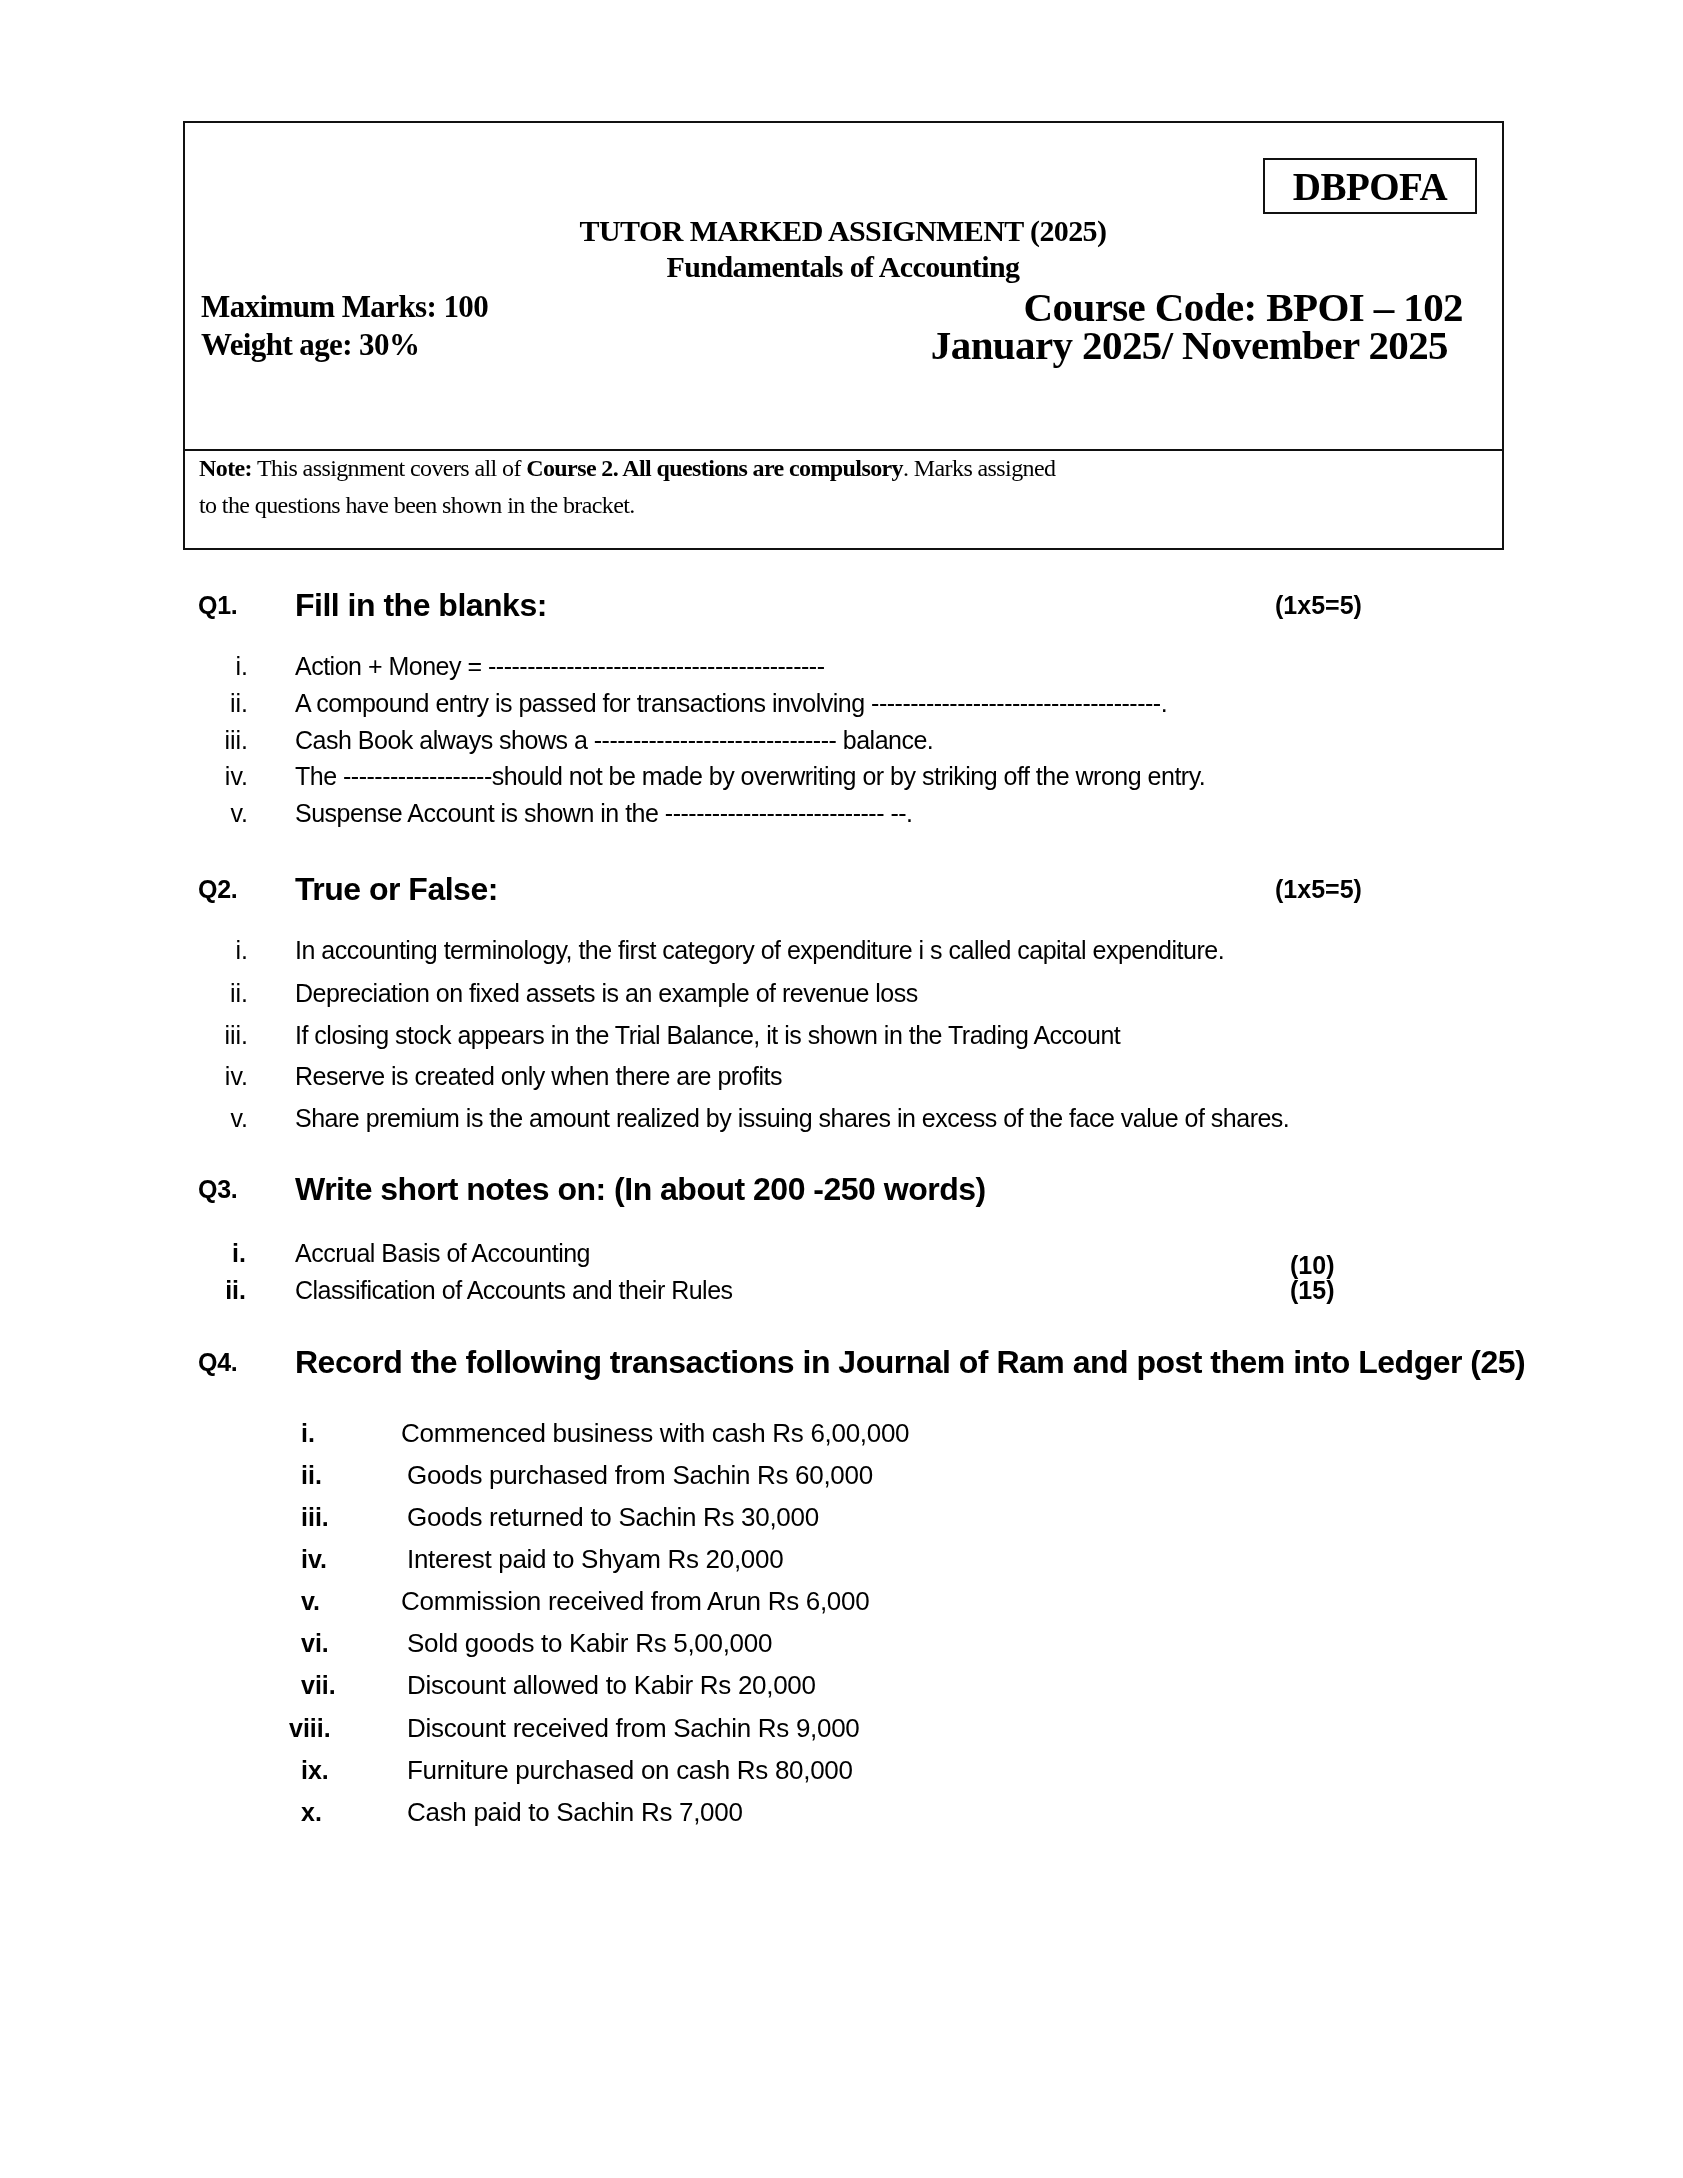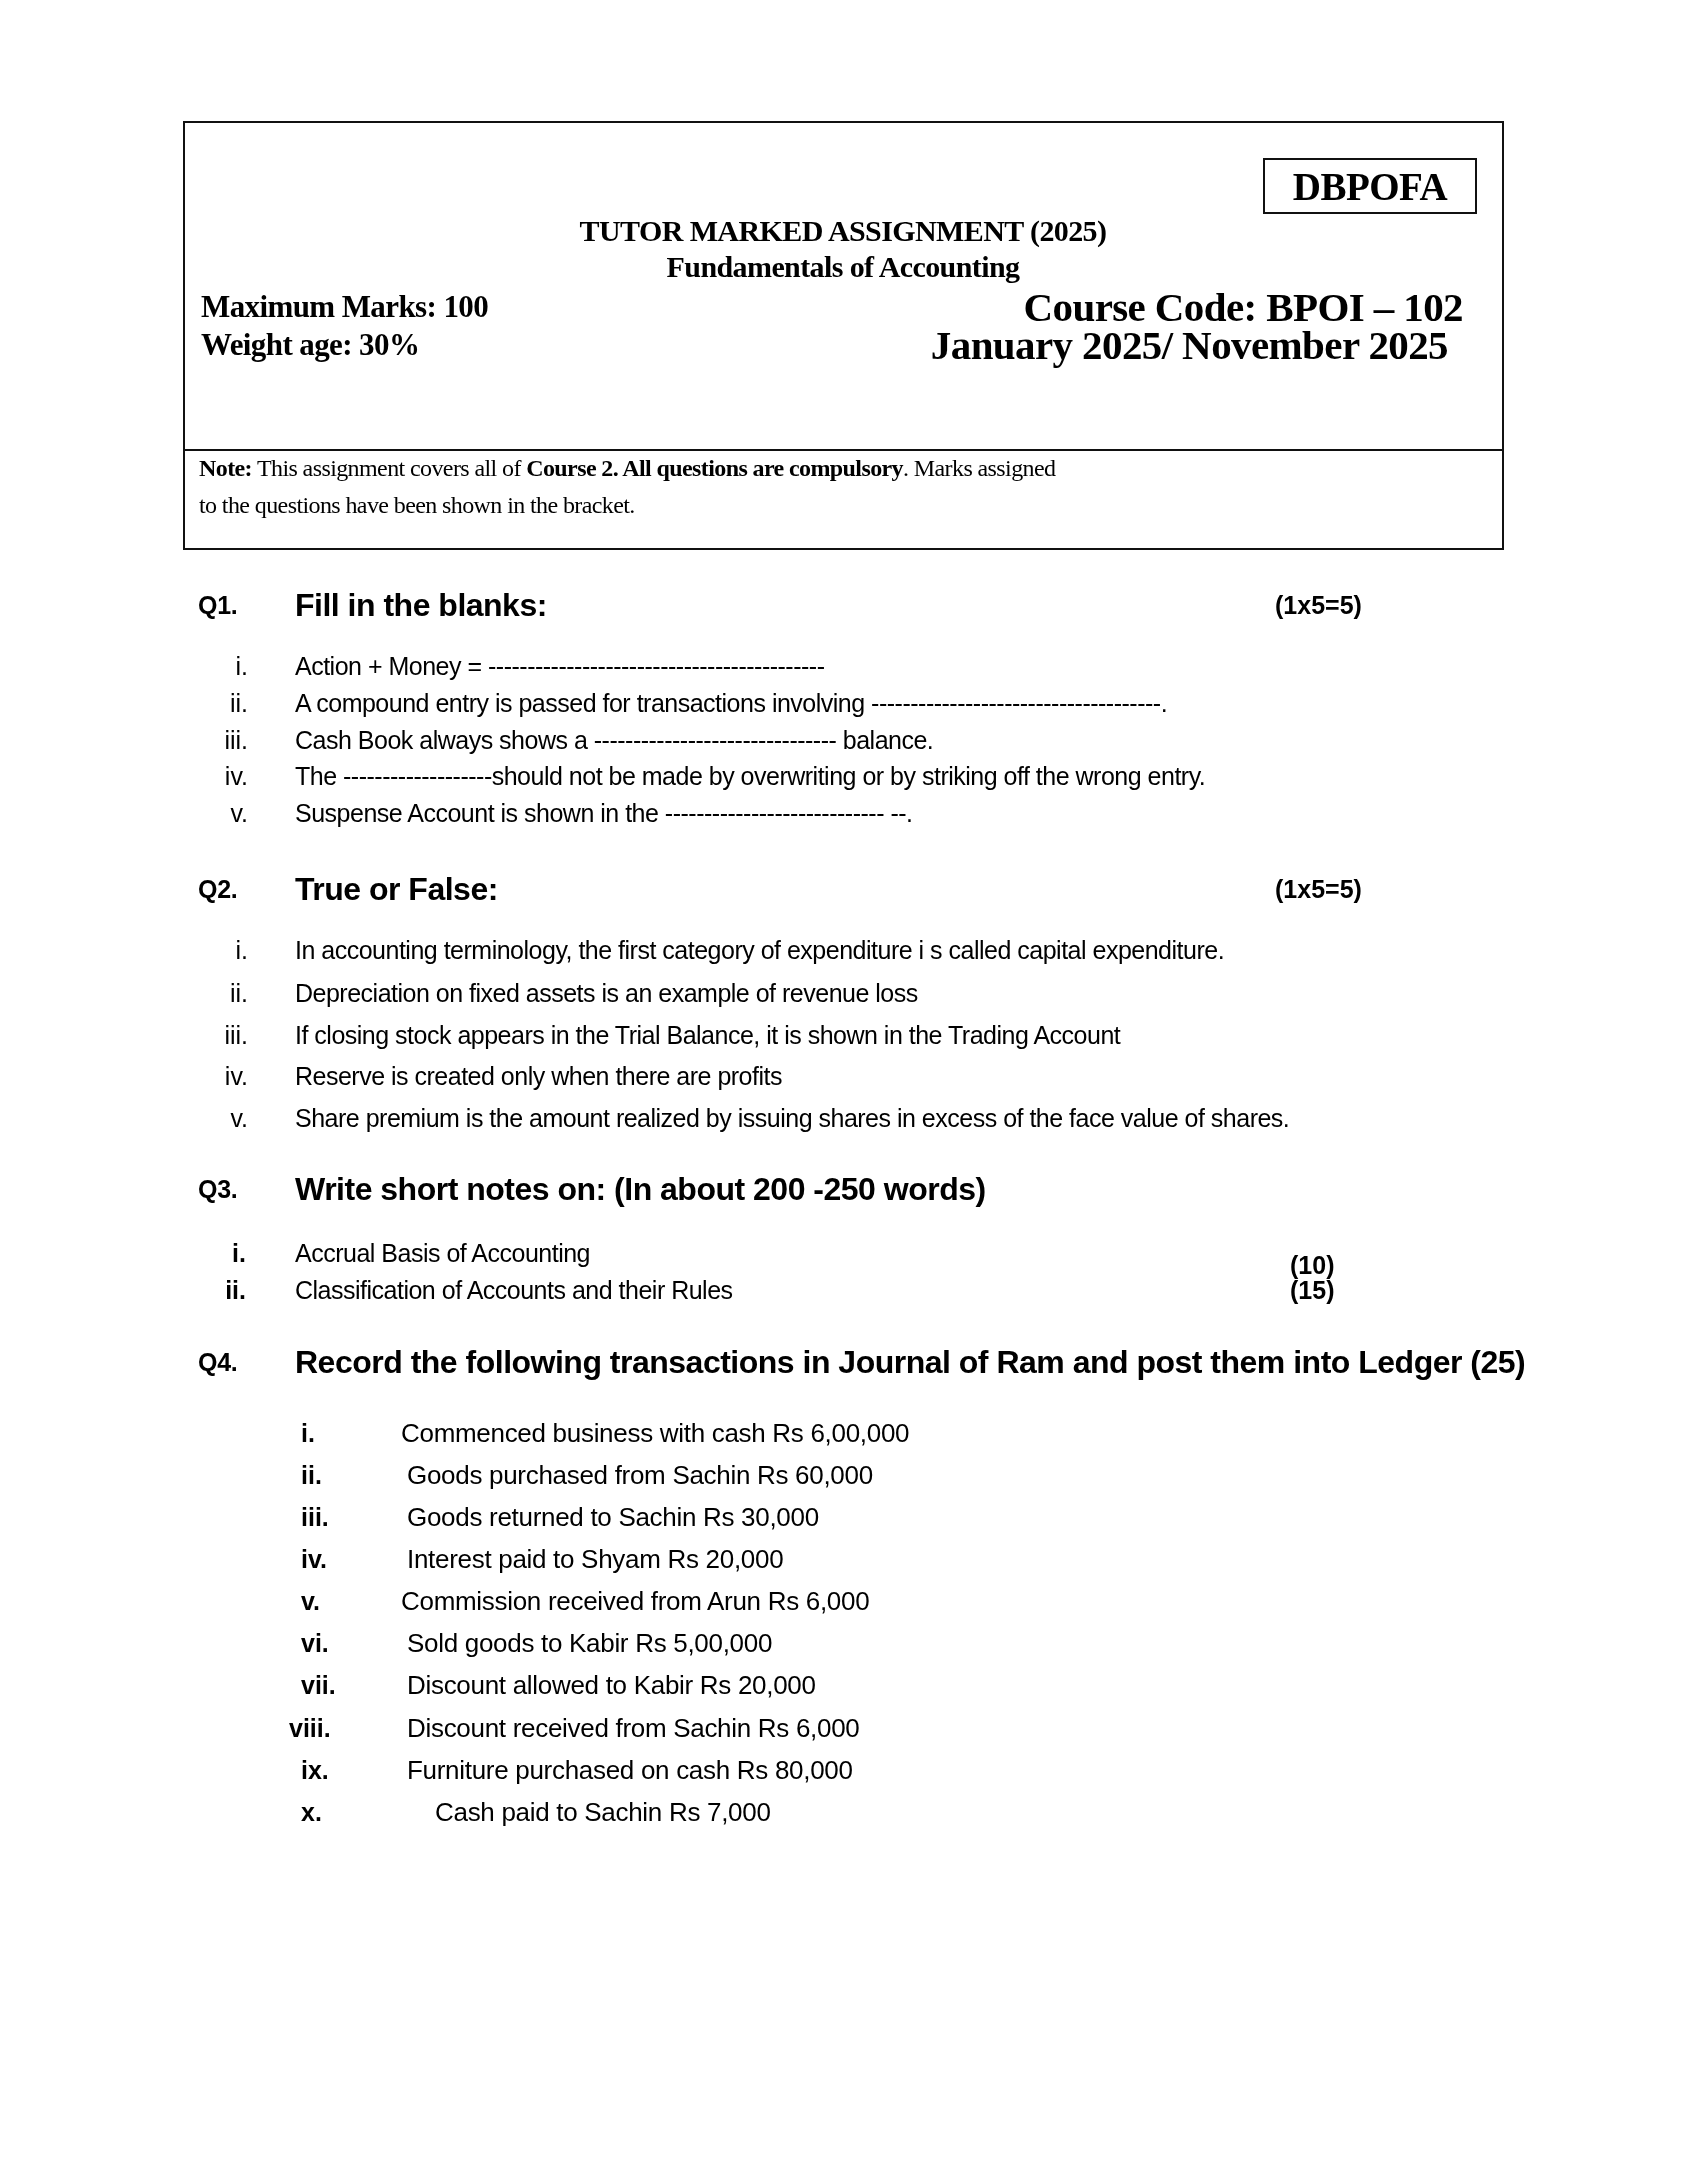--- a/index.html
+++ b/index.html
@@ -97,18 +97,18 @@
 <div class="abs sans q4item" style="left:407px; top:1517px;">Goods returned to Sachin Rs 30,000</div>
 <div class="abs sans q4label" style="left:301px; top:1559px;">iv.</div>
 <div class="abs sans q4item" style="left:407px; top:1559px;">Interest paid to Shyam  Rs 20,000</div>
 <div class="abs sans q4label" style="left:301px; top:1601px;">v.</div>
 <div class="abs sans q4item" style="left:401px; top:1601px;">Commission received from Arun Rs  6,000</div>
 <div class="abs sans q4label" style="left:301px; top:1643px;">vi.</div>
 <div class="abs sans q4item" style="left:407px; top:1643px;">Sold goods to Kabir Rs   5,00,000</div>
 <div class="abs sans q4label" style="left:301px; top:1685px;">vii.</div>
 <div class="abs sans q4item" style="left:407px; top:1685px;">Discount allowed to Kabir Rs  20,000</div>
 <div class="abs sans q4label" style="left:289px; top:1728px;">viii.</div>
-<div class="abs sans q4item" style="left:407px; top:1728px;">Discount received from Sachin Rs 6,000</div>
+<div class="abs sans q4item" style="left:407px; top:1728px;">Discount received from Sachin Rs 9,000</div>
 <div class="abs sans q4label" style="left:301px; top:1770px;">ix.</div>
 <div class="abs sans q4item" style="left:407px; top:1770px;">Furniture purchased on cash Rs 80,000</div>
 <div class="abs sans q4label" style="left:301px; top:1812px;">x.</div>
-<div class="abs sans q4item" style="left:407px; top:1812px;margin-left:28px;">Cash paid to Sachin Rs 7,000</div>
+<div class="abs sans q4item" style="left:407px; top:1812px;">Cash paid to Sachin Rs 7,000</div>
 
 
 </body></html>

